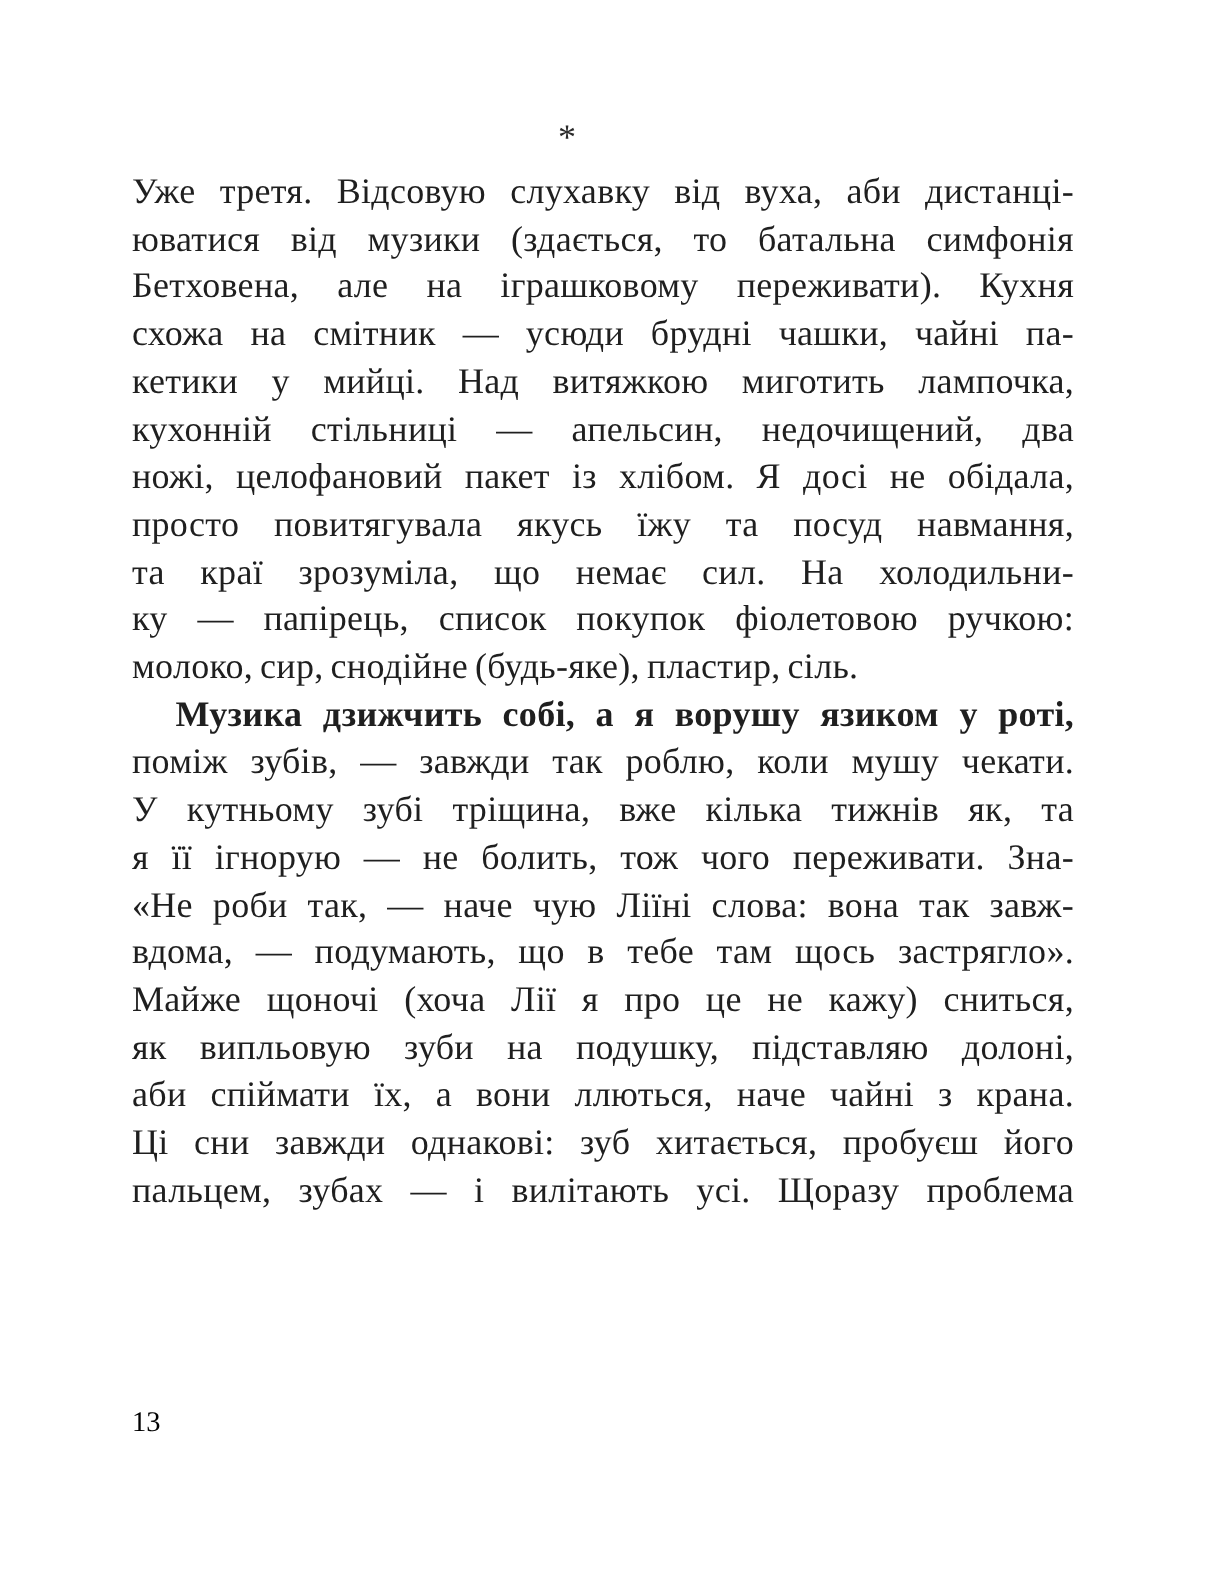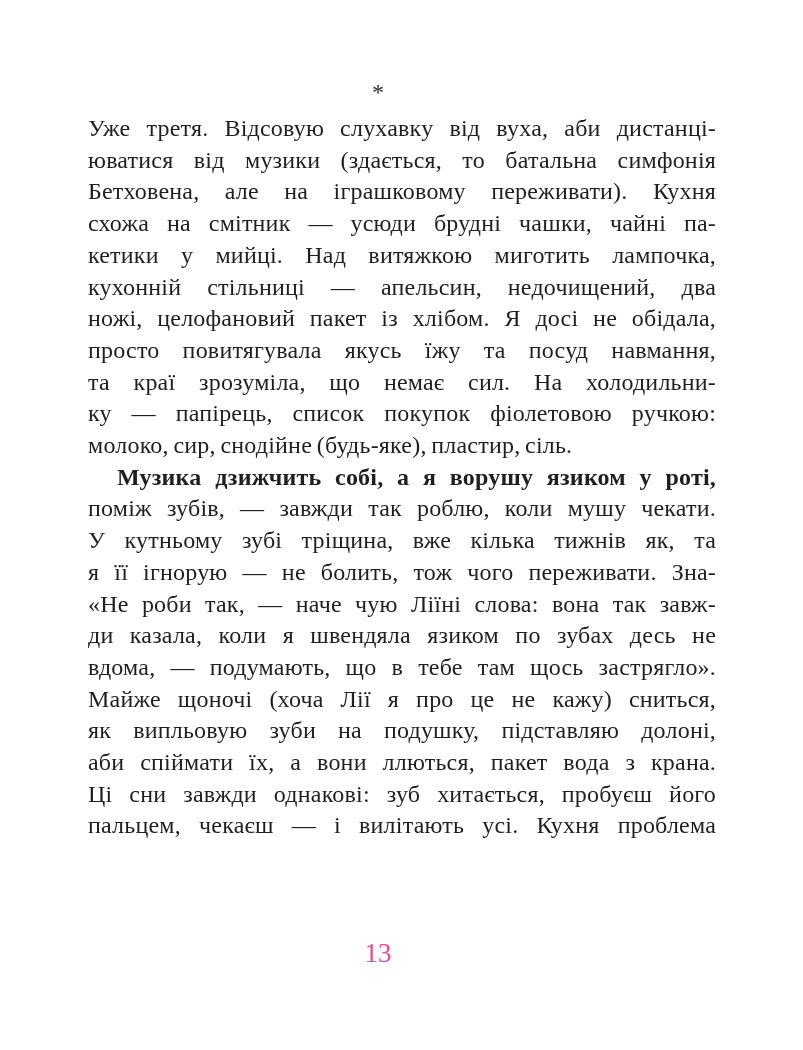--- a/index.html
+++ b/index.html
@@ -48,23 +48,22 @@
   }
   .line.indent {
     text-indent: 29px;
     font-weight: bold;
   }
   .page-number {
     position: absolute;
     top: 938px;
     left: 88px;
     width: 580px;
-    text-align: center;
-    font-size: 27px;
-    color: #ec4899;
+    font-size: 19px;
+    color: #000000;
   }
 </style>
 </head>
 <body>
 
 <div class="page">
 
   <div class="section-marker">*</div>
 
   <div class="text-block">
@@ -79,25 +78,24 @@
     <div class="line">просто повитягувала якусь їжу та посуд навмання,</div>
     <div class="line">та краї зрозуміла, що немає сил. На холодильни-</div>
     <div class="line">ку — папірець, список покупок фіолетовою ручкою:</div>
     <div class="line italic last">молоко, сир, снодійне (будь-яке), пластир, сіль.</div>
 
     <div class="line indent">Музика дзижчить собі, а я ворушу язиком у роті,</div>
     <div class="line">поміж зубів, — завжди так роблю, коли мушу чекати.</div>
     <div class="line">У кутньому зубі тріщина, вже кілька тижнів як, та</div>
     <div class="line">я її ігнорую — не болить, тож чого переживати. Зна-</div>
     <div class="line">«Не роби так, — наче чую Ліїні слова: вона так завж-</div>
-    <div class="line">ди казала, коли я швендяла язиком по зубах десь не</div>
     <div class="line">вдома, — подумають, що в тебе там щось застрягло».</div>
     <div class="line">Майже щоночі (хоча Лії я про це не кажу) сниться,</div>
     <div class="line">як випльовую зуби на подушку, підставляю долоні,</div>
-    <div class="line">аби спіймати їх, а вони ллються, пакет вода з крана.</div>
+    <div class="line">аби спіймати їх, а вони ллються, наче чайні з крана.</div>
     <div class="line">Ці сни завжди однакові: зуб хитається, пробуєш його</div>
-    <div class="line">пальцем, чекаєш — і вилітають усі. Кухня проблема</div>
+    <div class="line">пальцем, зубах — і вилітають усі. Щоразу проблема</div>
 
   </div>
 
   <div class="page-number">13</div>
 
 </div>
 
 </body></html>

